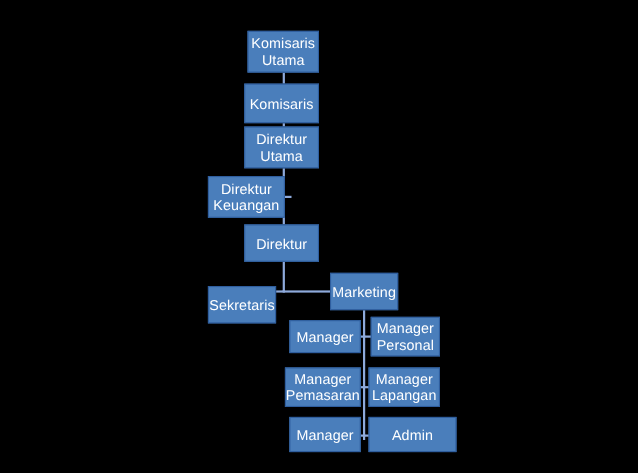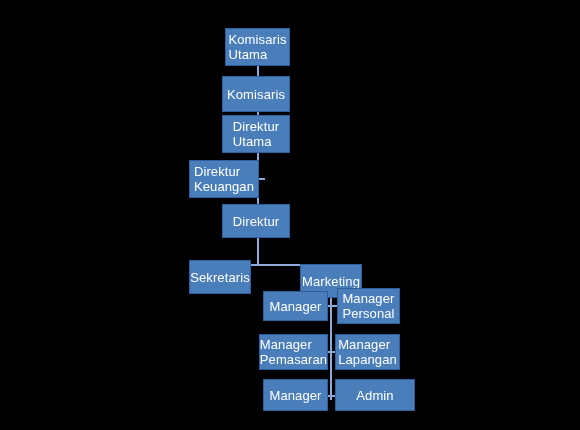--- a/index.html
+++ b/index.html
@@ -17,20 +17,21 @@
   }
   .node {
     position: absolute;
     box-sizing: border-box;
     background: #4a7ebb;
     border: 1px solid #2f5e9e;
     color: #ffffff;
     display: flex;
     align-items: center;
     justify-content: center;
+    text-align: center;
     font-size: 13px;
     line-height: 15px;
     letter-spacing: 0.1px;
     z-index: 3;
     white-space: pre-line;
     padding: 0 2px;
   }
   .conn {
     position: absolute;
     background: #8eaadb;
@@ -80,21 +81,21 @@
   <div class="node" style="left:222px; top:115px; width:68px; height:38px;">Direktur
 Utama</div>
 
   <div class="node" style="left:189px; top:160px; width:70px; height:38px;">Direktur
 Keuangan</div>
 
   <div class="node" style="left:222px; top:204px; width:68px; height:34px;">Direktur</div>
 
   <div class="node" style="left:189px; top:260px; width:62px; height:34px;">Sekretaris</div>
 
-  <div class="node" style="left:300px; top:248px; width:62px; height:34px;margin-top:16px;">Marketing</div>
+  <div class="node" style="left:300px; top:248px; width:62px; height:34px;">Marketing</div>
 
   <div class="node" style="left:263px; top:291px; width:65px; height:30px;">Manager</div>
 
   <div class="node" style="left:337px; top:288px; width:63px; height:36px;">Manager
 Personal</div>
 
   <div class="node" style="left:259px; top:334px; width:69px; height:36px;">Manager
 Pemasaran</div>
 
   <div class="node" style="left:335px; top:334px; width:65px; height:36px;">Manager

